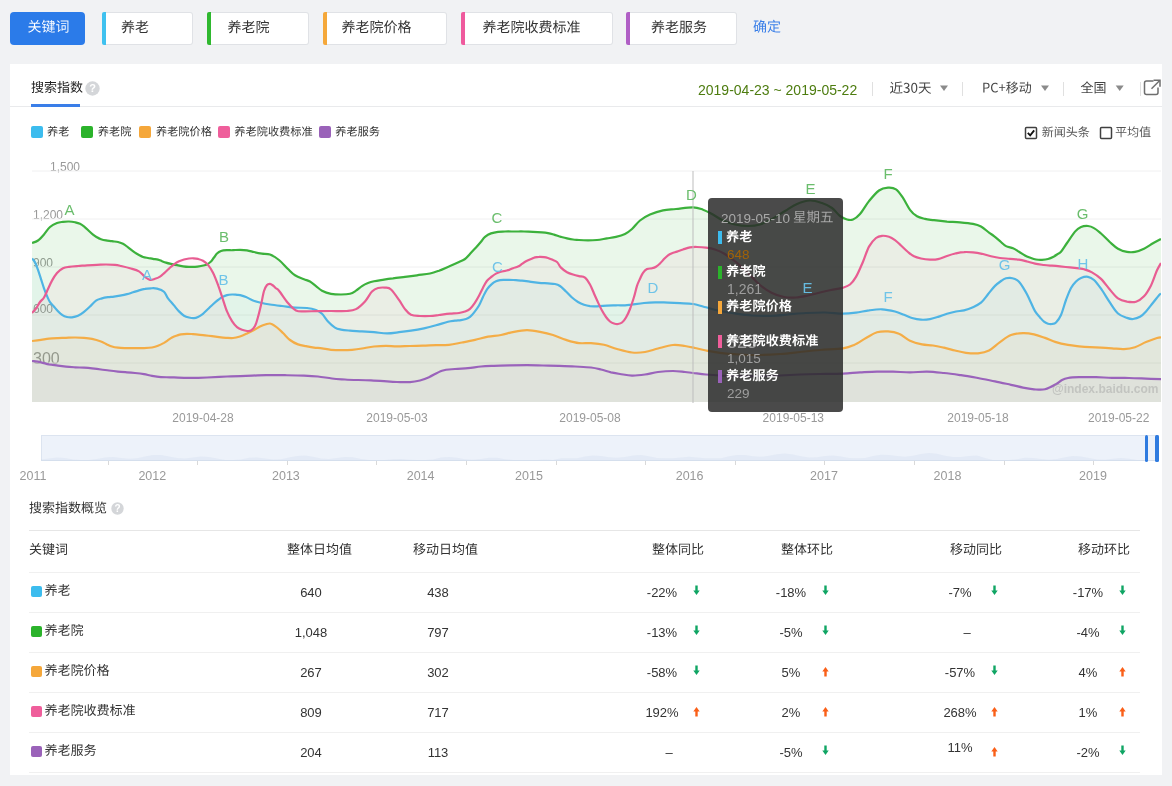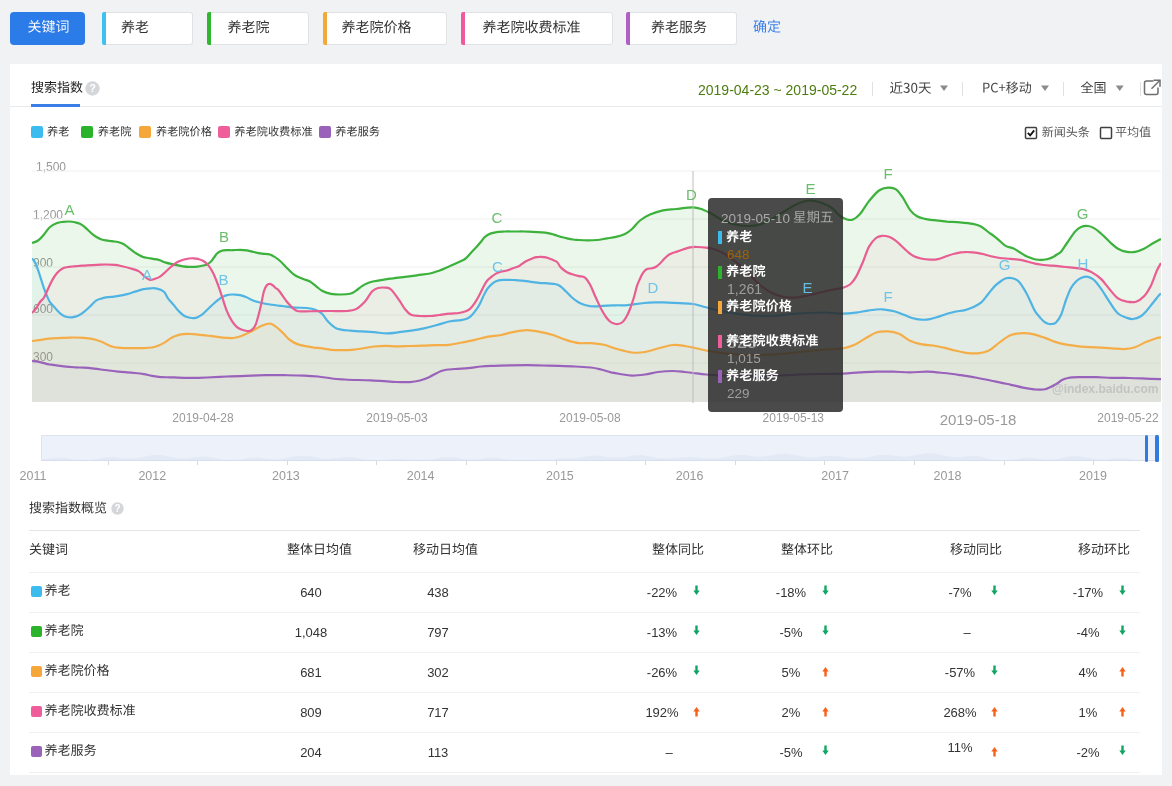--- a/index.html
+++ b/index.html
@@ -20,31 +20,31 @@
 <div style="position:absolute;left:31px;top:103.5px;width:49px;height:3px;background:#3a7ee8;z-index:1"></div>
 <div style="position:absolute;left:871.5px;top:82px;width:1px;height:14px;background:#e0e0e0;z-index:1"></div>
 <div style="position:absolute;left:962px;top:82px;width:1px;height:14px;background:#e0e0e0;z-index:1"></div>
 <div style="position:absolute;left:1062.5px;top:82px;width:1px;height:14px;background:#e0e0e0;z-index:1"></div>
 <div style="position:absolute;left:1139.5px;top:82px;width:1px;height:14px;background:#e0e0e0;z-index:1"></div>
 <div style="position:absolute;left:30.5px;top:126px;width:12px;height:12px;background:#3cbcee;border-radius:2px;z-index:1"></div>
 <div style="position:absolute;left:81.3px;top:126px;width:12px;height:12px;background:#2bb32b;border-radius:2px;z-index:1"></div>
 <div style="position:absolute;left:139.1px;top:126px;width:12px;height:12px;background:#f5a73a;border-radius:2px;z-index:1"></div>
 <div style="position:absolute;left:217.8px;top:126px;width:12px;height:12px;background:#ef5e9b;border-radius:2px;z-index:1"></div>
 <div style="position:absolute;left:319.1px;top:126px;width:12px;height:12px;background:#9a62b9;border-radius:2px;z-index:1"></div>
-<div style="position:absolute;left:36px;top:160px;font-size:12px;color:#999;z-index:1">1,500</div>
+<div style="position:absolute;left:50px;top:160px;font-size:12px;color:#999;z-index:1">1,500</div>
 <div style="position:absolute;left:33px;top:207.5px;font-size:12px;color:#999;z-index:1">1,200</div>
 <div style="position:absolute;left:33px;top:255.5px;font-size:12px;color:#999;z-index:1">900</div>
 <div style="position:absolute;left:33px;top:302px;font-size:12px;color:#999;z-index:1">600</div>
-<div style="position:absolute;left:33px;top:350px;font-size:12px;color:#999;z-index:1">300</div>
+<div style="position:absolute;left:33px;top:350px;font-size:16px;color:#999;z-index:1">300</div>
 <div style="position:absolute;left:163px;top:410.5px;width:80px;text-align:center;font-size:12px;color:#999;z-index:1">2019-04-28</div>
 <div style="position:absolute;left:357px;top:410.5px;width:80px;text-align:center;font-size:12px;color:#999;z-index:1">2019-05-03</div>
 <div style="position:absolute;left:550px;top:410.5px;width:80px;text-align:center;font-size:12px;color:#999;z-index:1">2019-05-08</div>
 <div style="position:absolute;left:744px;top:410.5px;width:80px;text-align:right;font-size:12px;color:#999;z-index:1">2019-05-13</div>
-<div style="position:absolute;left:938px;top:410.5px;width:80px;text-align:center;font-size:15px;color:#999;z-index:1">2019-05-18</div>
-<div style="position:absolute;left:1088px;top:410.5px;width:80px;text-align:center;font-size:12px;color:#999;z-index:1">2019-05-22</div>
+<div style="position:absolute;left:938px;top:410.5px;width:80px;text-align:center;font-size:12px;color:#999;z-index:1">2019-05-18</div>
+<div style="position:absolute;left:1088px;top:410.5px;width:80px;font-size:12px;color:#999;z-index:1">2019-05-22</div>
 <div style="position:absolute;left:1052px;top:382px;width:100px;text-align:right;font-size:12px;font-weight:bold;color:rgba(160,160,160,.45);z-index:3">@index.baidu.com</div>
 <div style="position:absolute;left:698px;top:81.5px;font-size:14px;color:#4d7c0f;z-index:1">2019-04-23 ~ 2019-05-22</div>
 <div style="position:absolute;left:708px;top:198px;width:135px;height:214px;background:rgba(42,42,42,.85);border-radius:4px;z-index:5"></div>
 <div style="position:absolute;left:721px;top:210.5px;font-size:13.5px;color:#a9a9a9;z-index:6">2019-05-10</div>
 <div style="position:absolute;left:727px;top:246.5px;font-size:13.5px;color:#a16207;z-index:6">648</div>
 <div style="position:absolute;left:727px;top:281px;font-size:14px;color:#9e9e9e;z-index:6">1,261</div>
 <div style="position:absolute;left:727px;top:332px;font-size:18px;color:#9e9e9e;z-index:6">323</div>
 <div style="position:absolute;left:727px;top:350.8px;font-size:13.5px;color:#9e9e9e;z-index:6">1,015</div>
 <div style="position:absolute;left:727px;top:385.6px;font-size:13.5px;color:#9e9e9e;z-index:6">229</div>
 <div style="position:absolute;left:718px;top:231.3px;width:3.5px;height:13px;background:#3cbcee;z-index:6"></div>
@@ -64,56 +64,56 @@
 <div style="position:absolute;left:645px;top:461px;width:1px;height:4px;background:#d9d9d9;z-index:1"></div>
 <div style="position:absolute;left:735px;top:461px;width:1px;height:4px;background:#d9d9d9;z-index:1"></div>
 <div style="position:absolute;left:824px;top:461px;width:1px;height:4px;background:#d9d9d9;z-index:1"></div>
 <div style="position:absolute;left:914px;top:461px;width:1px;height:4px;background:#d9d9d9;z-index:1"></div>
 <div style="position:absolute;left:1004px;top:461px;width:1px;height:4px;background:#d9d9d9;z-index:1"></div>
 <div style="position:absolute;left:1093px;top:461px;width:1px;height:4px;background:#d9d9d9;z-index:1"></div>
 <div style="position:absolute;left:8px;top:468.5px;width:50px;text-align:center;font-size:12.5px;color:#999;z-index:1">2011</div>
 <div style="position:absolute;left:127.30000000000001px;top:468.5px;width:50px;text-align:center;font-size:12.5px;color:#999;z-index:1">2012</div>
 <div style="position:absolute;left:260.9px;top:468.5px;width:50px;text-align:center;font-size:12.5px;color:#999;z-index:1">2013</div>
 <div style="position:absolute;left:395.6px;top:468.5px;width:50px;text-align:center;font-size:12.5px;color:#999;z-index:1">2014</div>
-<div style="position:absolute;left:546px;top:468.5px;width:50px;text-align:left;font-size:12.5px;color:#999;z-index:1">2015</div>
+<div style="position:absolute;left:504px;top:468.5px;width:50px;text-align:center;font-size:12.5px;color:#999;z-index:1">2015</div>
 <div style="position:absolute;left:664.6px;top:468.5px;width:50px;text-align:center;font-size:12.5px;color:#999;z-index:1">2016</div>
-<div style="position:absolute;left:799px;top:468.5px;width:50px;text-align:right;font-size:12.5px;color:#999;z-index:1">2017</div>
+<div style="position:absolute;left:799px;top:468.5px;width:50px;text-align:center;font-size:12.5px;color:#999;z-index:1">2017</div>
 <div style="position:absolute;left:933.6px;top:468.5px;width:50px;font-size:12.5px;color:#999;z-index:1">2018</div>
 <div style="position:absolute;left:1068px;top:468.5px;width:50px;text-align:center;font-size:12.5px;color:#999;z-index:1">2019</div>
 <div style="position:absolute;left:29px;top:529.6px;width:1111px;height:1px;background:#e6e6e6;z-index:1"></div>
 <div style="position:absolute;left:29px;top:571.5px;width:1111px;height:1px;background:#f0f0f0;z-index:1"></div>
 <div style="position:absolute;left:29px;top:611.5px;width:1111px;height:1px;background:#f0f0f0;z-index:1"></div>
 <div style="position:absolute;left:29px;top:651.5px;width:1111px;height:1px;background:#f0f0f0;z-index:1"></div>
 <div style="position:absolute;left:29px;top:691.5px;width:1111px;height:1px;background:#f0f0f0;z-index:1"></div>
 <div style="position:absolute;left:29px;top:731.5px;width:1111px;height:1px;background:#f0f0f0;z-index:1"></div>
 <div style="position:absolute;left:29px;top:771.5px;width:1111px;height:1px;background:#f0f0f0;z-index:1"></div>
 <div style="position:absolute;left:30.5px;top:586.0px;width:11px;height:11px;background:#3cbcee;border-radius:2px;z-index:1"></div>
 <div style="position:absolute;left:30.5px;top:626.0px;width:11px;height:11px;background:#2bb32b;border-radius:2px;z-index:1"></div>
 <div style="position:absolute;left:30.5px;top:666.0px;width:11px;height:11px;background:#f5a73a;border-radius:2px;z-index:1"></div>
 <div style="position:absolute;left:30.5px;top:706.0px;width:11px;height:11px;background:#ef5e9b;border-radius:2px;z-index:1"></div>
 <div style="position:absolute;left:30.5px;top:746.0px;width:11px;height:11px;background:#9a62b9;border-radius:2px;z-index:1"></div>
 <div class="num" style="left:281px;top:584.5px;width:60px">640</div>
 <div class="num" style="left:408px;top:584.5px;width:60px">438</div>
 <div class="num" style="left:281px;top:624.5px;width:60px">1,048</div>
 <div class="num" style="left:408px;top:624.5px;width:60px">797</div>
-<div class="num" style="left:281px;top:664.5px;width:60px">681</div>
+<div class="num" style="left:281px;top:664.5px;width:60px">267</div>
 <div class="num" style="left:408px;top:664.5px;width:60px">302</div>
 <div class="num" style="left:281px;top:704.5px;width:60px">809</div>
 <div class="num" style="left:408px;top:704.5px;width:60px">717</div>
 <div class="num" style="left:281px;top:744.5px;width:60px">204</div>
 <div class="num" style="left:408px;top:744.5px;width:60px">113</div>
 <div class="num" style="left:632px;top:584.5px;width:60px">-22%</div>
 <div class="num" style="left:761px;top:584.5px;width:60px">-18%</div>
 <div class="num" style="left:930px;top:584.5px;width:60px">-7%</div>
 <div class="num" style="left:1058px;top:584.5px;width:60px">-17%</div>
 <div class="num" style="left:632px;top:624.5px;width:60px">-13%</div>
 <div class="num" style="left:761px;top:624.5px;width:60px">-5%</div>
 <div class="num" style="left:942px;top:624.5px;width:50px">–</div>
 <div class="num" style="left:1058px;top:624.5px;width:60px">-4%</div>
-<div class="num" style="left:632px;top:664.5px;width:60px">-26%</div>
+<div class="num" style="left:632px;top:664.5px;width:60px">-58%</div>
 <div class="num" style="left:761px;top:664.5px;width:60px">5%</div>
 <div class="num" style="left:930px;top:664.5px;width:60px">-57%</div>
 <div class="num" style="left:1058px;top:664.5px;width:60px">4%</div>
 <div class="num" style="left:632px;top:704.5px;width:60px">192%</div>
 <div class="num" style="left:761px;top:704.5px;width:60px">2%</div>
 <div class="num" style="left:930px;top:704.5px;width:60px">268%</div>
 <div class="num" style="left:1058px;top:704.5px;width:60px">1%</div>
 <div class="num" style="left:644px;top:744.5px;width:50px">–</div>
 <div class="num" style="left:761px;top:744.5px;width:60px">-5%</div>
 <div class="num" style="left:930px;top:740px;width:60px">11%</div>

